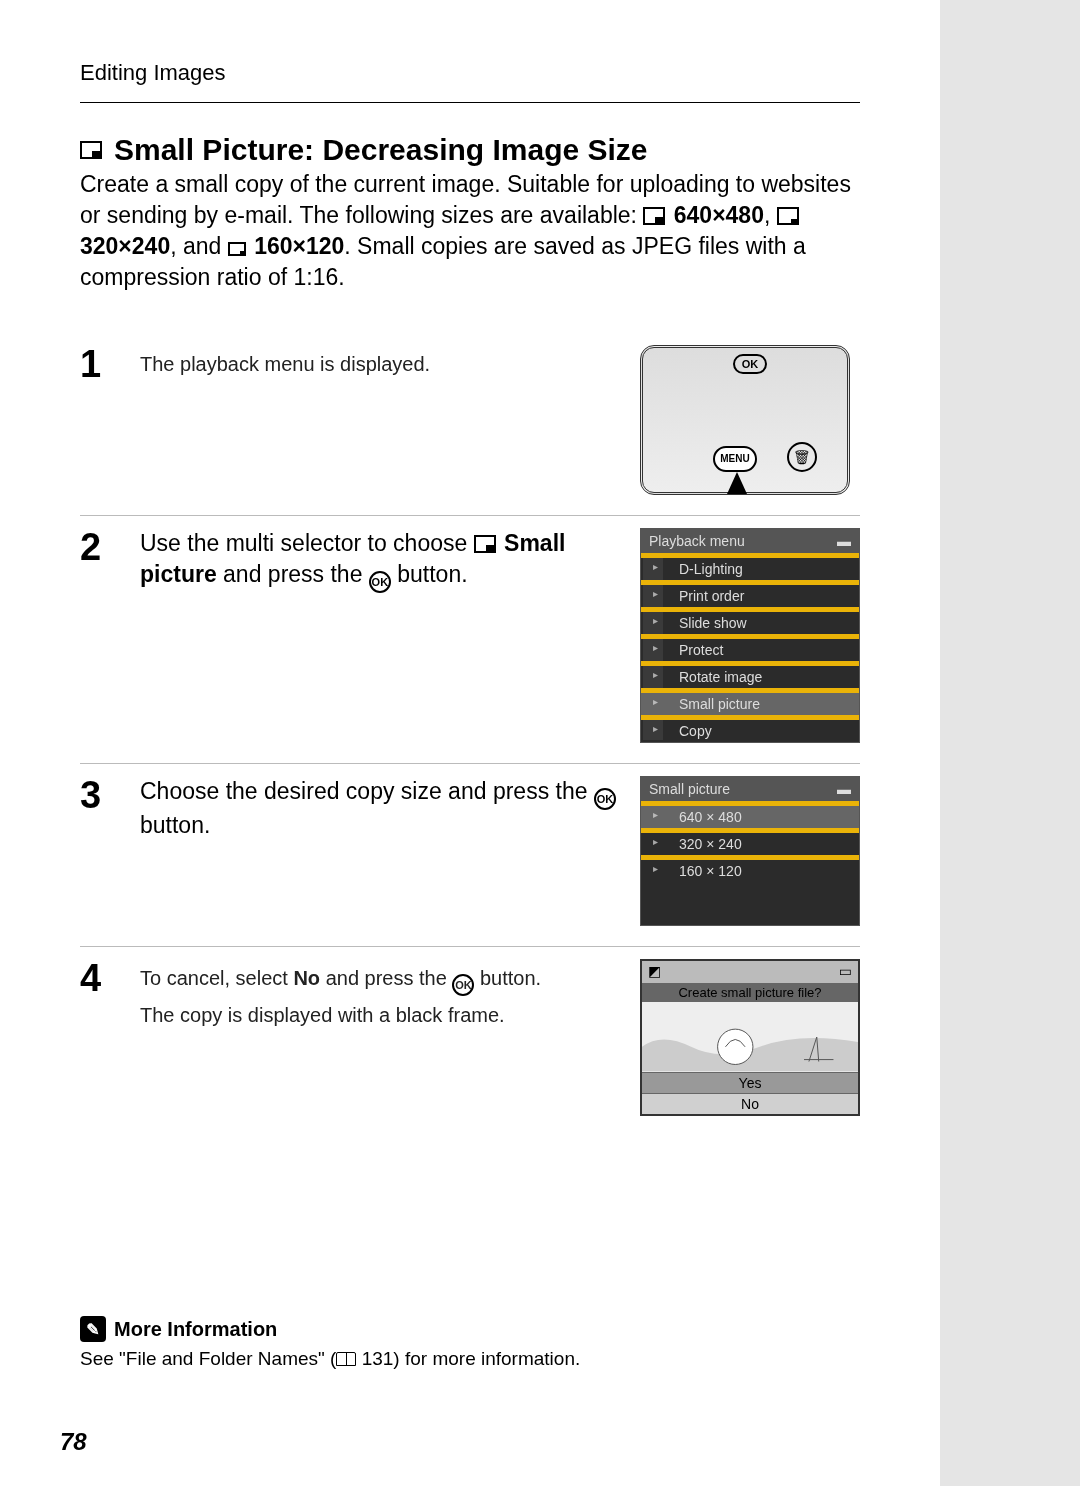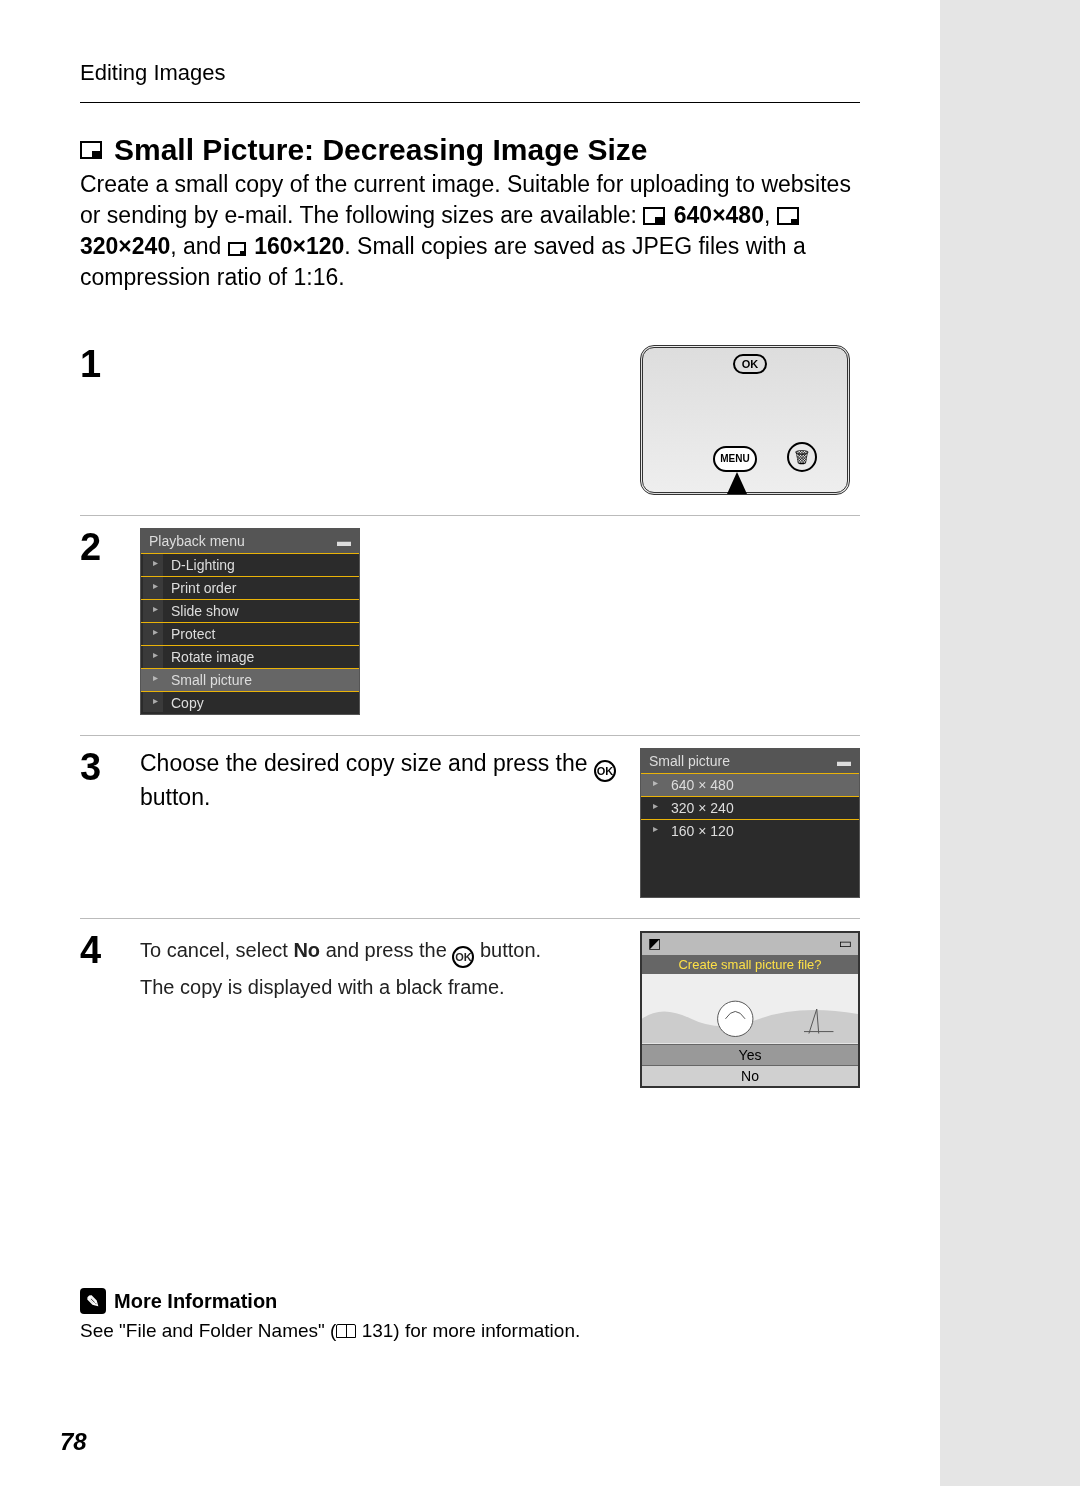--- a/index.html
+++ b/index.html
@@ -80,31 +80,31 @@
   .btn-menu { position:absolute; bottom:20px; left:70px; width:44px; height:26px; border:2px solid #000; border-radius:13px; font-size:10px; font-weight:700; text-align:center; line-height:22px; background:#fff;}
   .btn-trash{ position:absolute; bottom:20px; right:30px; width:30px; height:30px; border:2px solid #000; border-radius:50%; text-align:center; line-height:26px; font-size:14px;}
   .arrow-up { position:absolute; bottom:-2px; left:84px; width:0; height:0; border-left:10px solid transparent; border-right:10px solid transparent; border-bottom:22px solid #000;}
   .arrow-stem{position:absolute; bottom:-2px; left:89px; width:10px; height:6px; background:#000;}
   
   .lcd {
     width: 220px; border:1px solid #555; background:#2b2b2b; color:#ddd;
     font-size: 14px;
   }
   .lcd-title { background:#555; padding:4px 8px; font-weight:400; display:flex; justify-content:space-between;gap:24px;}
-  .lcd-row { padding:3px 8px 3px 30px; border-top:1px solid #eab308; position:relative;}
+  .lcd-row { padding:3px 8px 3px 38px; border-top:5px solid #eab308; position:relative;}
   .lcd-row.hi  { background:#666; }
   .lcd-row::before { content:"▸"; position:absolute; left:12px; font-size:10px; opacity:.7;}
   .lcd-side { position:absolute; left:2px; top:24px; bottom:2px; width:20px; background:#3a3a3a;}
   .lcd { position:relative;}
   
   .confirm {
     width:220px; border:2px solid #333; background:#ccc; font-size:14px;
   }
   .confirm-top { height:22px; background:#bbb; display:flex; justify-content:space-between; padding:2px 6px;}
-  .confirm-q { background:#666; color:#fde047; text-align:center; padding:2px; font-size:13px;}
+  .confirm-q { background:#666; color:#000000; text-align:center; padding:2px; font-size:13px;}
   .confirm-img { height:70px; background:#eee; position:relative; overflow:hidden;}
   .confirm-img svg { width:100%; height:100%;}
   .confirm-btn { text-align:center; padding:2px; border-top:1px solid #666; background:#d0d0d0;}
   .confirm-btn.sel { background:#999;}
   
   .side-tab {
     position:absolute; left:0; top:670px; width:32px; height:150px;
     background:#ddd; border:1px solid #bbb;
     writing-mode: vertical-rl; text-orientation: mixed;
     font-size:16px; text-align:center; padding-top:10px;
@@ -147,34 +147,40 @@
     <span class="b">640×480</span>,
     <span class="smpic-icon sm"></span>
     <span class="b">320×240</span><span>, and </span>
     <span class="smpic-icon xs"></span>
     <span class="b">160×120</span><span>. Small copies are saved as JPEG files with a compression ratio of 1:16.</span>
   </p>
 
   <div class="step">
     <div class="step-num">1</div>
     <div class="step-body">
+      <div class="sub">The playback menu is displayed.</div>
     </div>
     <div class="step-fig">
       <div class="camera-box">
         <div class="btn-ok">OK</div>
         <div class="btn-menu">MENU</div>
         <div class="btn-trash">🗑</div>
         <div class="arrow-up"></div>
         <div class="arrow-stem"></div>
       </div>
     </div>
   </div>
 
   <div class="step">
     <div class="step-num">2</div>
+    <div class="step-body">
+      <div class="main">
+        <span>Use the multi selector to choose </span><span class="smpic-icon"></span> <span class="b">Small picture</span><span> and press the </span><span class="ok-icon">OK</span><span> button.</span>
+      </div>
+    </div>
     <div class="step-fig">
       <div class="lcd">
         <div class="lcd-side"></div>
         <div class="lcd-title">
             <span>Playback menu</span>
             <span>▬</span>
           </div>
         <div class="lcd-row">D-Lighting</div>
         <div class="lcd-row">Print order</div>
         <div class="lcd-row">Slide show</div>

